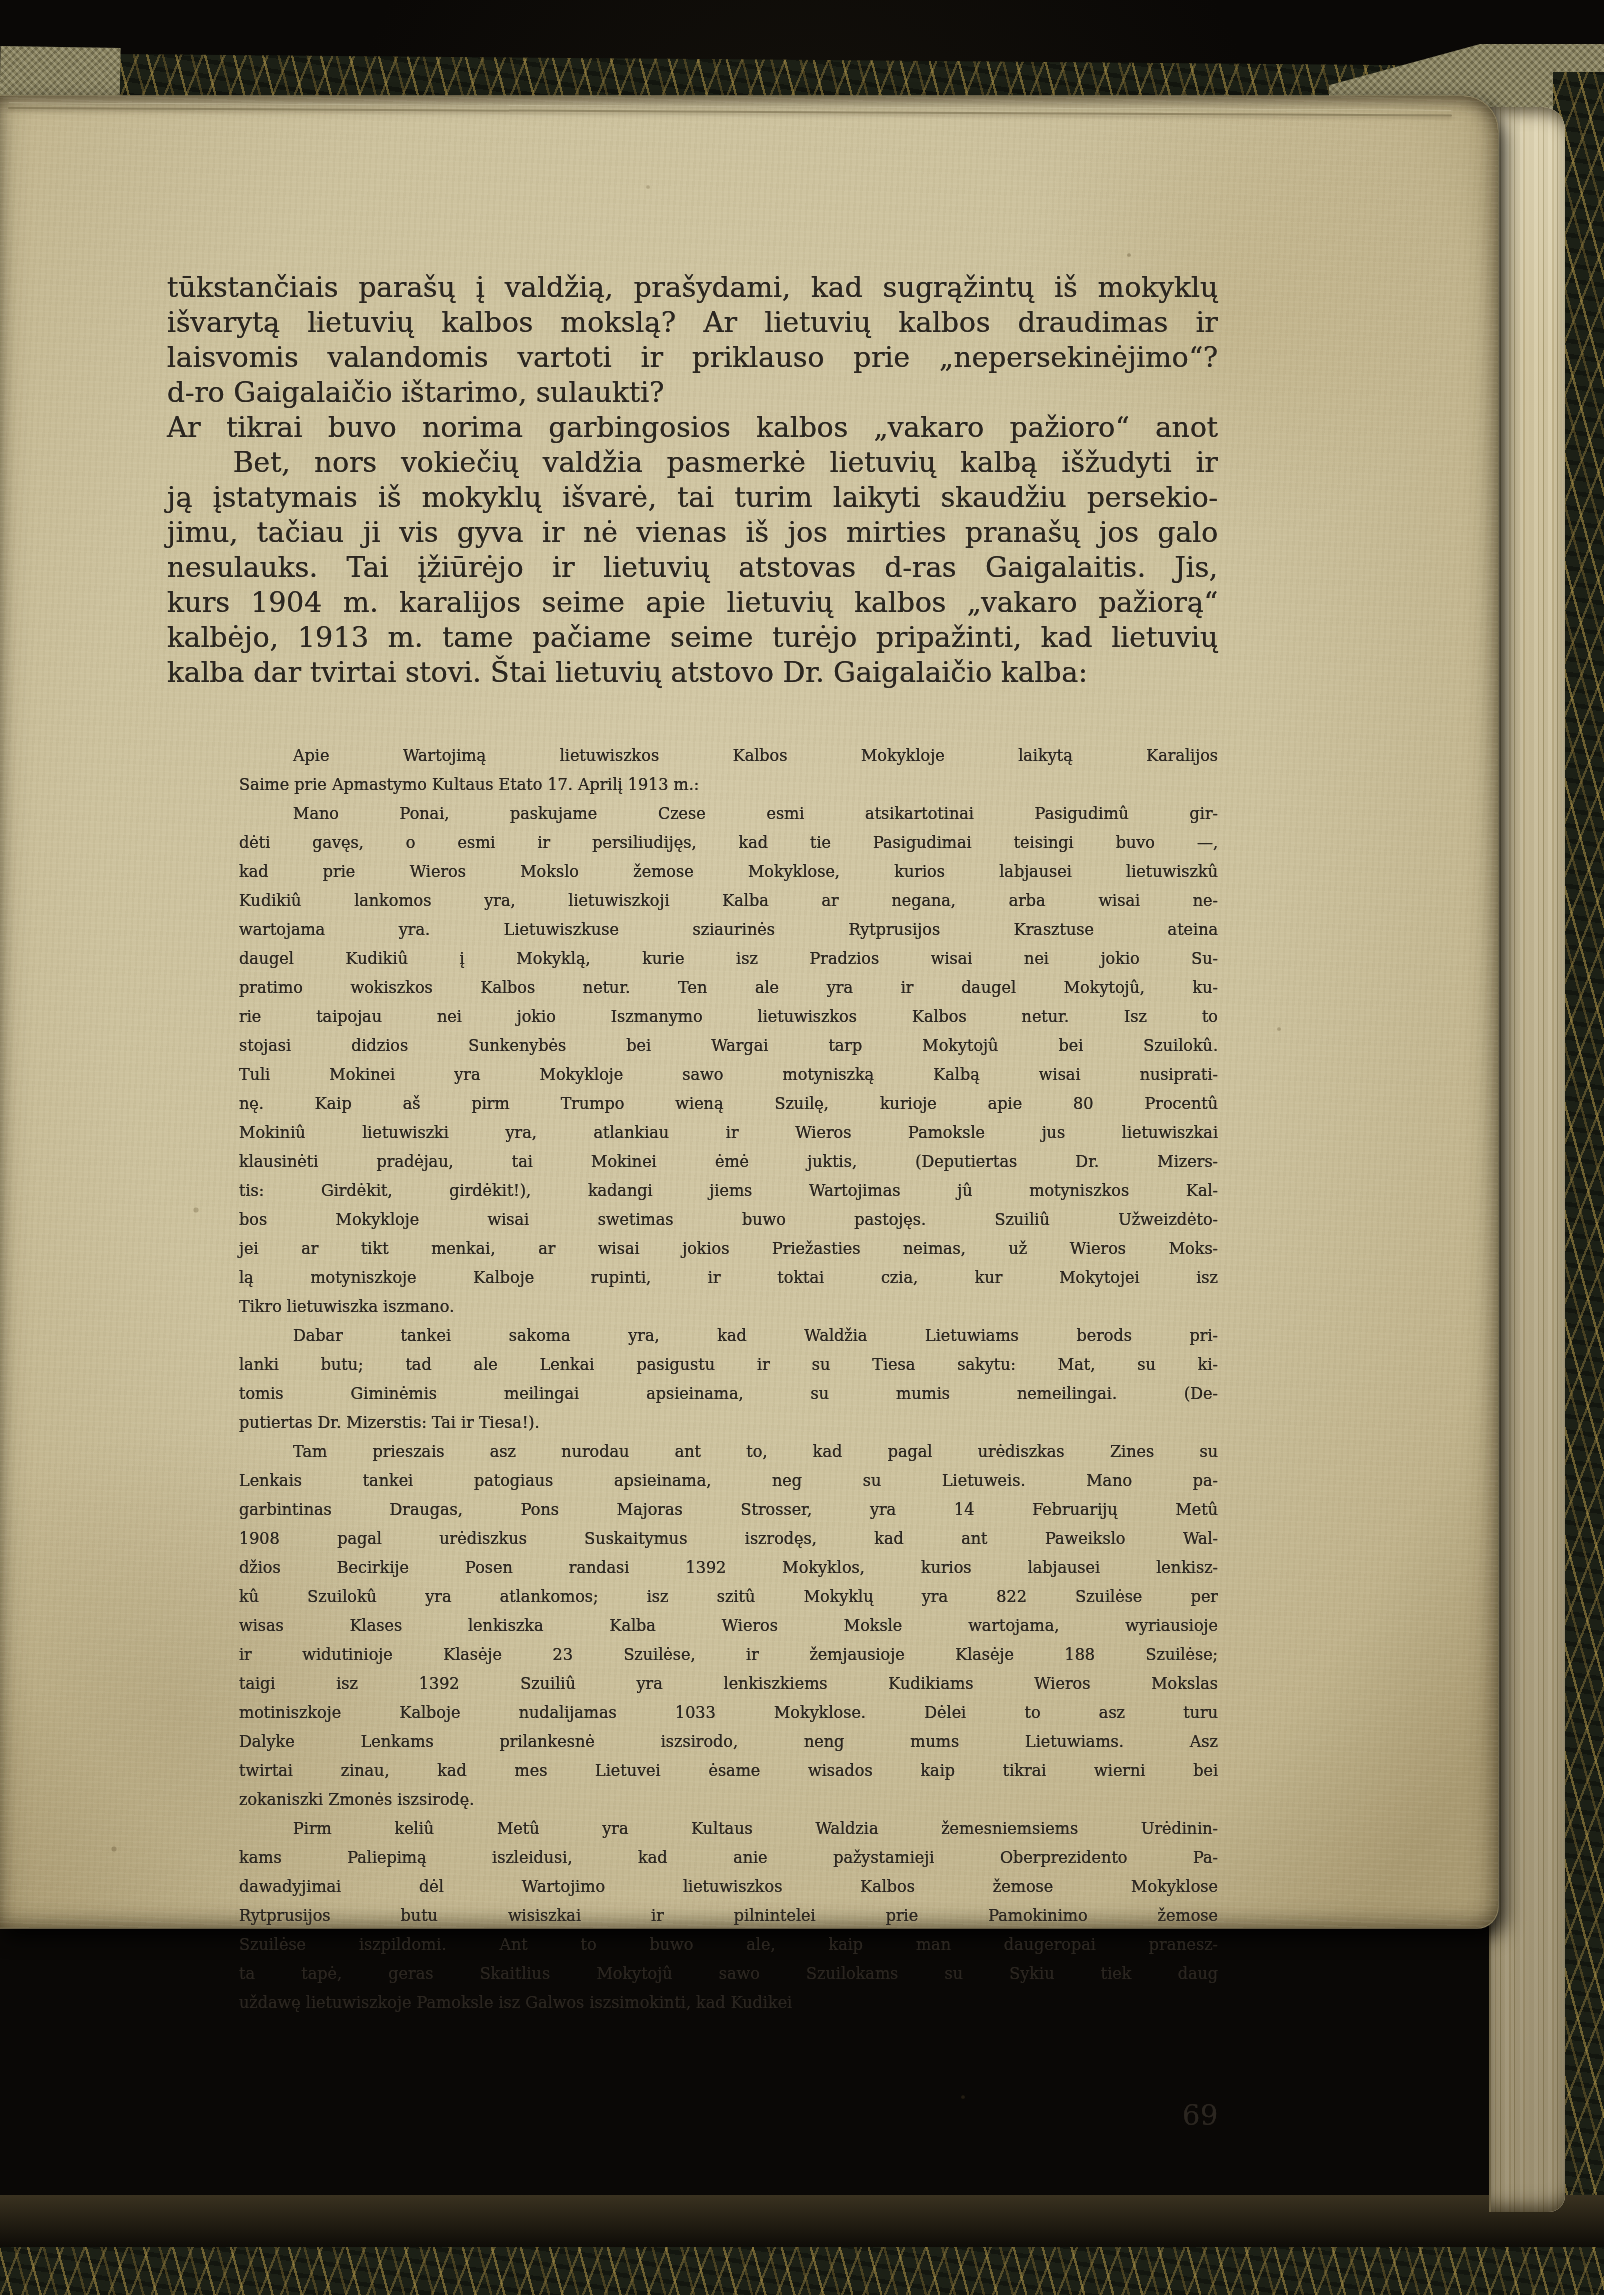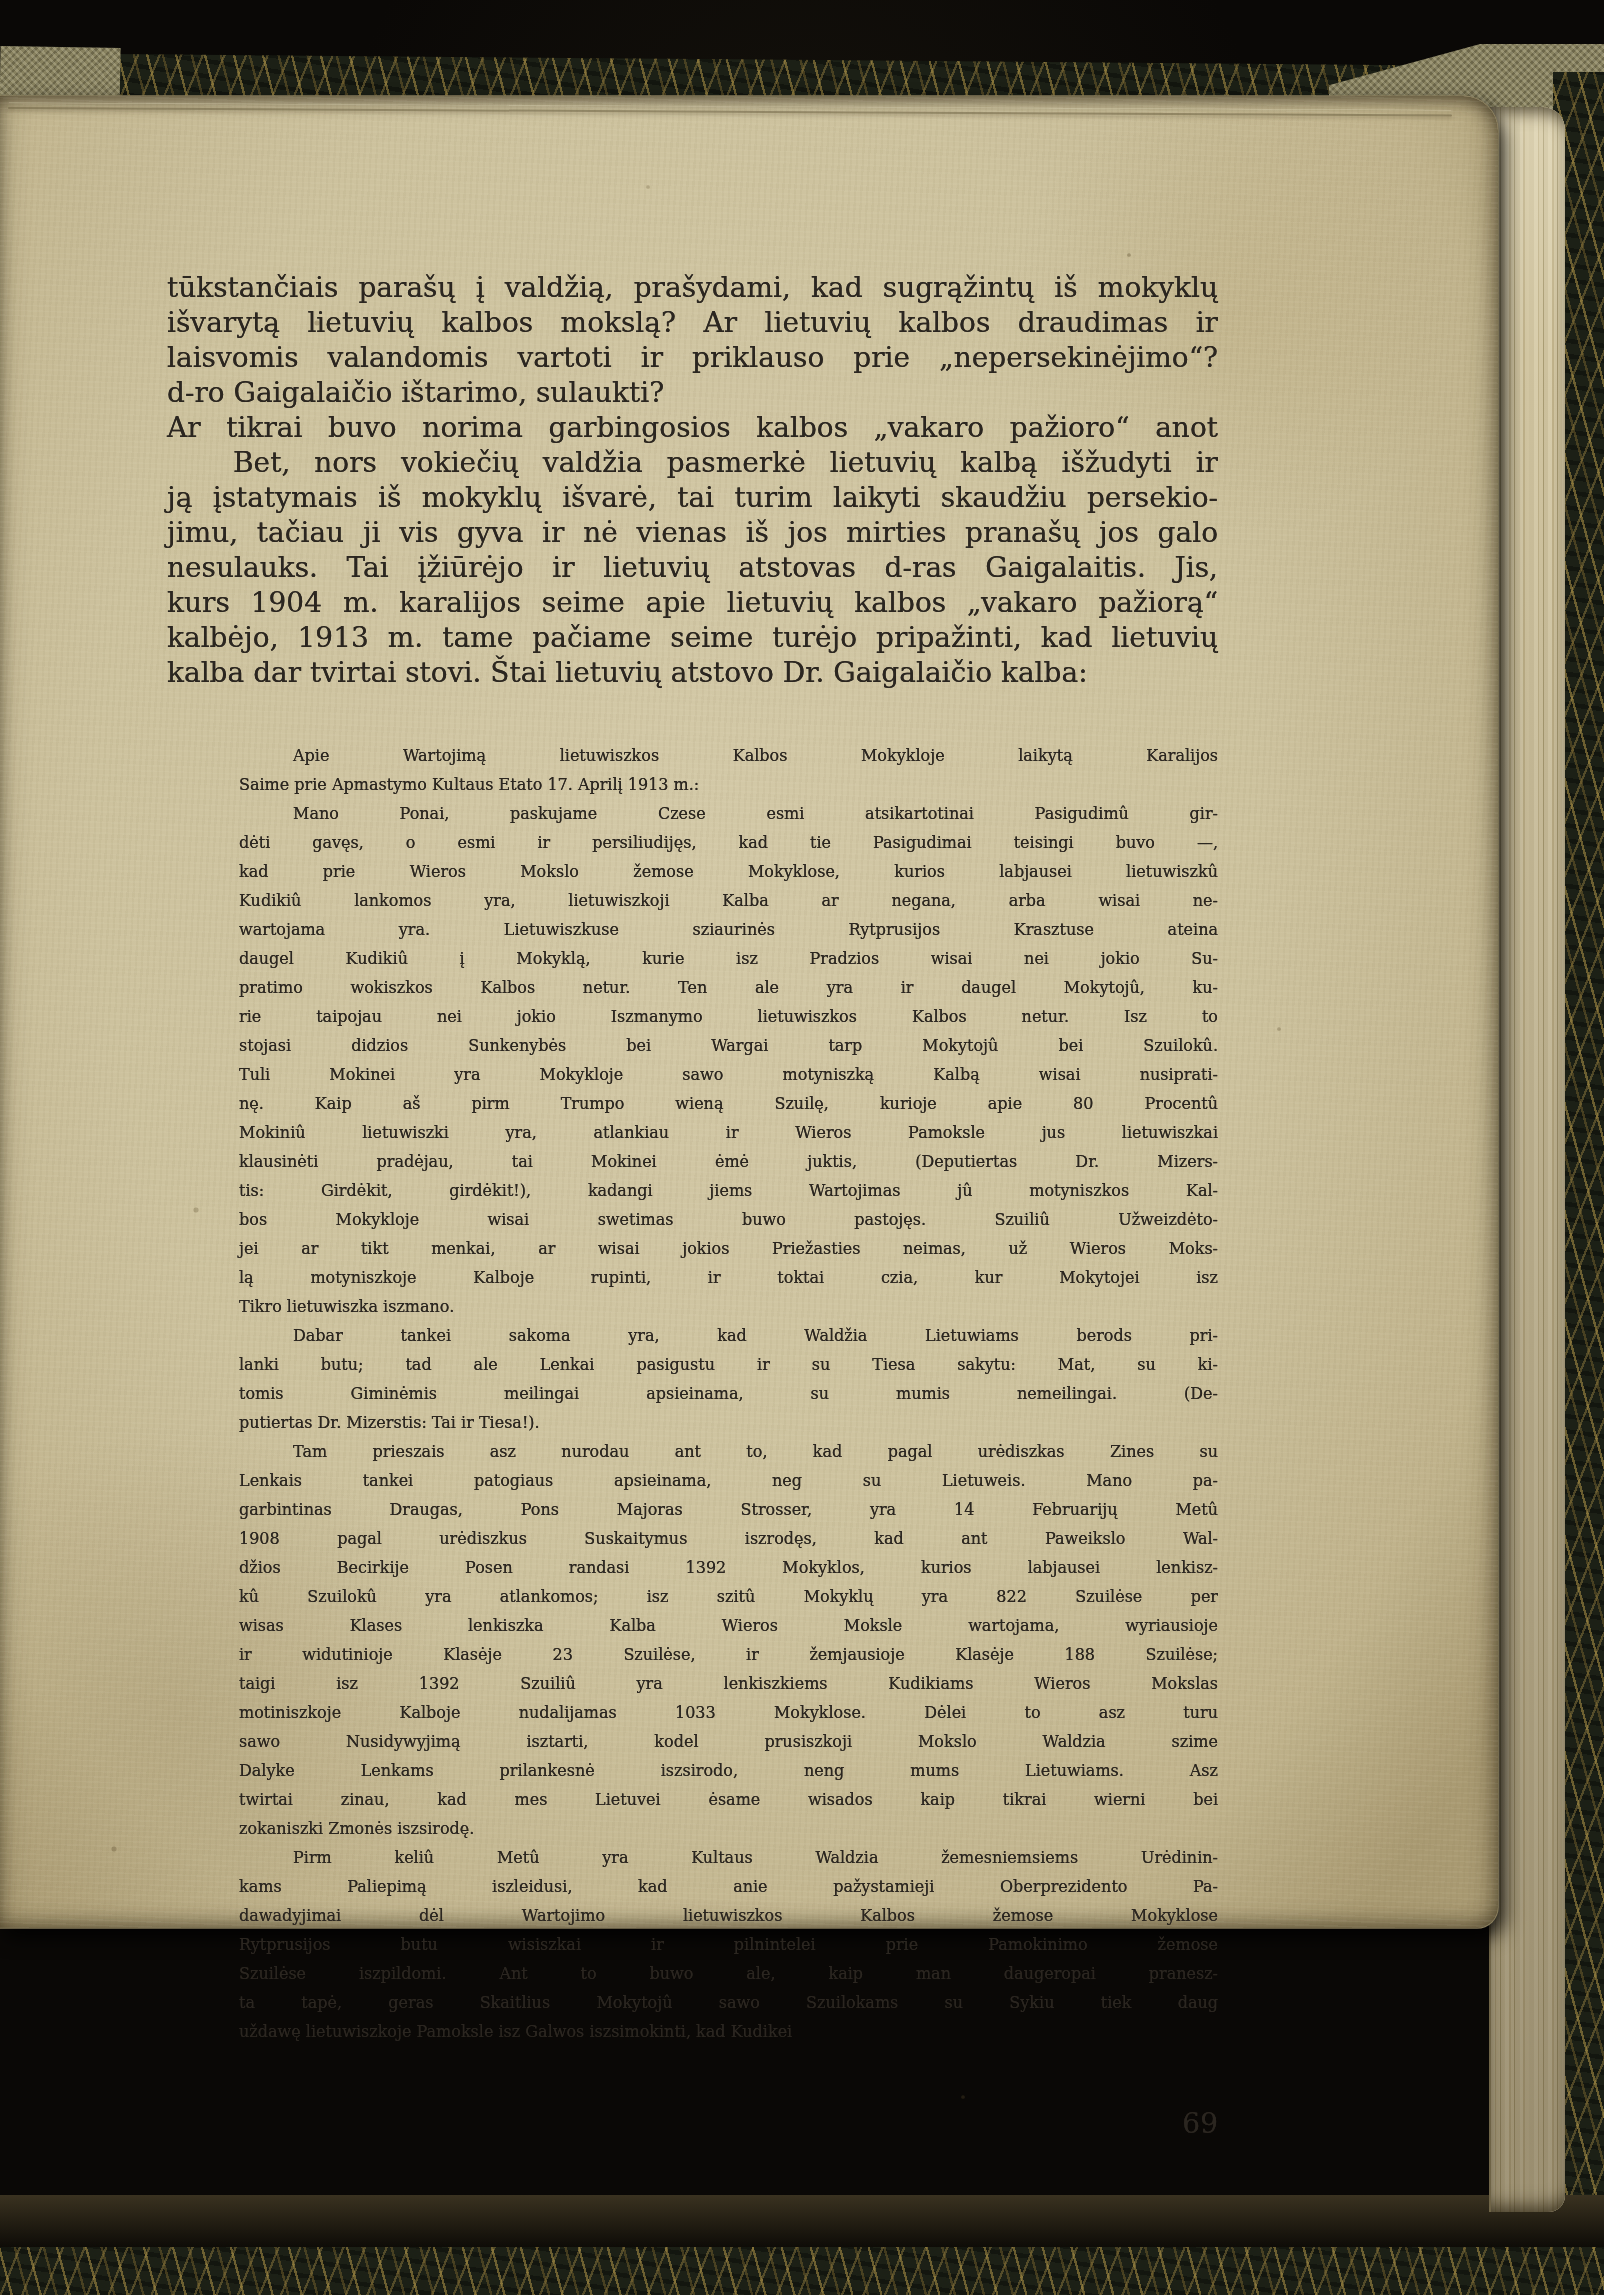--- a/index.html
+++ b/index.html
@@ -93,21 +93,21 @@
     text-shadow:0 0 0.5px rgba(43,38,32,.9);}
   .quote-text{position:absolute;left:239px;top:645px;width:979px;
     font-size:16px;line-height:29px;color:var(--ink,#2b2620);
     text-shadow:0 0 0.5px rgba(43,38,32,.9);}
   .tline{text-align:justify;text-align-last:justify;text-justify:inter-word;white-space:normal;}
   .tline.last{text-align-last:left;}
   .body-text .tline.ind{padding-left:66px;}
   .quote-text .tline.ind{padding-left:54px;}
   .page-number{position:absolute;left:1068px;top:2003px;width:150px;
     text-align:right;font-size:28px;color:var(--ink,#2b2620);
-    text-shadow:0 0 0.5px rgba(43,38,32,.9);margin-top:8px;}
+    text-shadow:0 0 0.5px rgba(43,38,32,.9);}
 </style>
 </head>
 <body>
 
 <div class="scene">
 
   <div class="cover-top marble"></div>
   <div class="cloth-top-left cloth"></div>
   <div class="cloth-top-right cloth"></div>
   <div class="cover-right marble"></div>
@@ -161,21 +161,20 @@
         <div class="tline ind">Tam prieszais asz nurodau ant to, kad pagal urėdiszkas Zines su</div>
         <div class="tline">Lenkais tankei patogiaus apsieinama, neg su Lietuweis. Mano pa-</div>
         <div class="tline">garbintinas Draugas, Pons Majoras Strosser, yra 14 Februarijų Metû</div>
         <div class="tline">1908 pagal urėdiszkus Suskaitymus iszrodęs, kad ant Paweikslo Wal-</div>
         <div class="tline">džios Becirkije Posen randasi 1392 Mokyklos, kurios labjausei lenkisz-</div>
         <div class="tline">kû Szuilokû yra atlankomos; isz szitû Mokyklų yra 822 Szuilėse per</div>
         <div class="tline">wisas Klases lenkiszka Kalba Wieros Moksle wartojama, wyriausioje</div>
         <div class="tline">ir widutinioje Klasėje 23 Szuilėse, ir žemjausioje Klasėje 188 Szuilėse;</div>
         <div class="tline">taigi isz 1392 Szuiliû yra lenkiszkiems Kudikiams Wieros Mokslas</div>
         <div class="tline">motiniszkoje Kalboje nudalijamas 1033 Mokyklose. Dėlei to asz turu</div>
-        <div class="tline">sawo Nusidywyjimą isztarti, kodel prusiszkoji Mokslo Waldzia szime</div>
         <div class="tline">Dalyke Lenkams prilankesnė iszsirodo, neng mums Lietuwiams. Asz</div>
         <div class="tline">twirtai zinau, kad mes Lietuvei ėsame wisados kaip tikrai wierni bei</div>
         <div class="tline last">zokaniszki Zmonės iszsirodę.</div>
         <div class="tline ind">Pirm keliû Metû yra Kultaus Waldzia žemesniemsiems Urėdinin-</div>
         <div class="tline">kams Paliepimą iszleidusi, kad anie pažystamieji Oberprezidento Pa-</div>
         <div class="tline">dawadyjimai dėl Wartojimo lietuwiszkos Kalbos žemose Mokyklose</div>
         <div class="tline">Rytprusijos butu wisiszkai ir pilnintelei prie Pamokinimo žemose</div>
         <div class="tline">Szuilėse iszpildomi. Ant to buwo ale, kaip man daugeropai pranesz-</div>
         <div class="tline">ta tapė, geras Skaitlius Mokytojû sawo Szuilokams su Sykiu tiek daug</div>
         <div class="tline last">uždawę lietuwiszkoje Pamoksle isz Galwos iszsimokinti, kad Kudikei</div>

